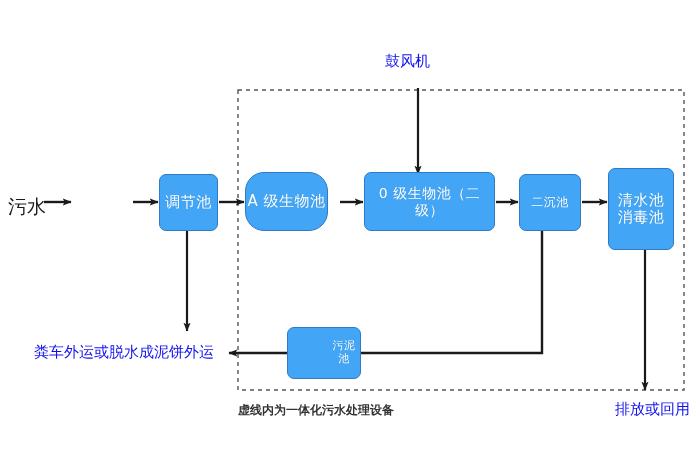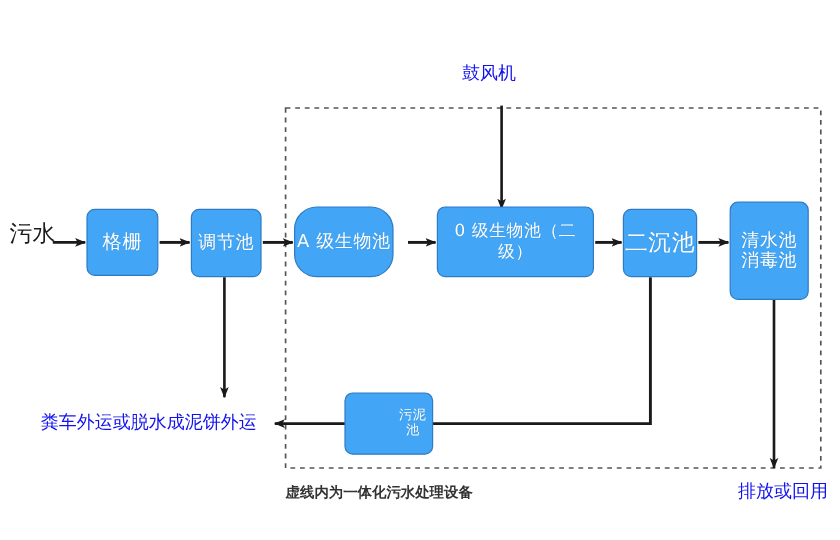--- a/index.html
+++ b/index.html
@@ -85,47 +85,44 @@
 
     <line x1="187" y1="231" x2="187" y2="331" stroke="#1a1a1a" stroke-width="2.2" marker-end="url(#arrowhead)"></line>
 
     <polyline points="542,231 542,353 292,353" fill="none" stroke="#1a1a1a" stroke-width="2.4" marker-end="url(#arrowhead)"></polyline>
 
     <line x1="288" y1="353" x2="229" y2="353" stroke="#1a1a1a" stroke-width="2.4" marker-end="url(#arrowhead)"></line>
 
     <line x1="645" y1="234" x2="645" y2="390" stroke="#1a1a1a" stroke-width="2.2" marker-end="url(#arrowhead)"></line>
   </svg>
 
-  <div class="free-label lbl-source" style="left:8px; top:182px;">污水</div>
+  <div class="free-label lbl-source" style="left:8px; top:194px;">污水</div>
 
   <div class="free-label lbl-blue" style="left:385px; top:52px;">鼓风机</div>
 
   <div class="free-label lbl-blue" style="left:34px; top:343px;">粪车外运或脱水成泥饼外运</div>
 
   <div class="free-label lbl-blue" style="left:615px; top:400px;">排放或回用</div>
 
   <div class="free-label lbl-caption" style="left:238px; top:402px;font-weight:bold;">虚线内为一体化污水处理设备</div>
 
-  <div class="node" style="left:72px; top:174px; width:60px; height:56px; font-size:16px;">
-    <span class="node-label">格栅</span>
-  </div>
 
   <div class="node" style="left:159px; top:174px; width:59px; height:57px; font-size:15px;">
     <span class="node-label">调节池</span>
   </div>
 
   <div class="node" style="left:245px; top:172px; width:83px; height:59px; font-size:15px;border-radius:19px;">
     <span class="node-label">A 级生物池</span>
   </div>
 
   <div class="node" style="left:364px; top:172px; width:131px; height:59px; font-size:14px;">
     <span class="node-label">0 级生物池（二级）</span>
   </div>
 
-  <div class="node" style="left:519px; top:174px; width:62px; height:57px; font-size:19px;">
+  <div class="node" style="left:519px; top:174px; width:62px; height:57px; font-size:12px;">
     <span class="node-label">二沉池</span>
   </div>
 
   <div class="node" style="left:608px; top:168px; width:66px; height:82px; font-size:15px;">
     <span class="node-label">清水池
 消毒池</span>
   </div>
 
   <div class="node" style="left:287px; top:327px; width:74px; height:52px; font-size:11px;padding-left:40px;">
     <span class="node-label">污泥池</span>

